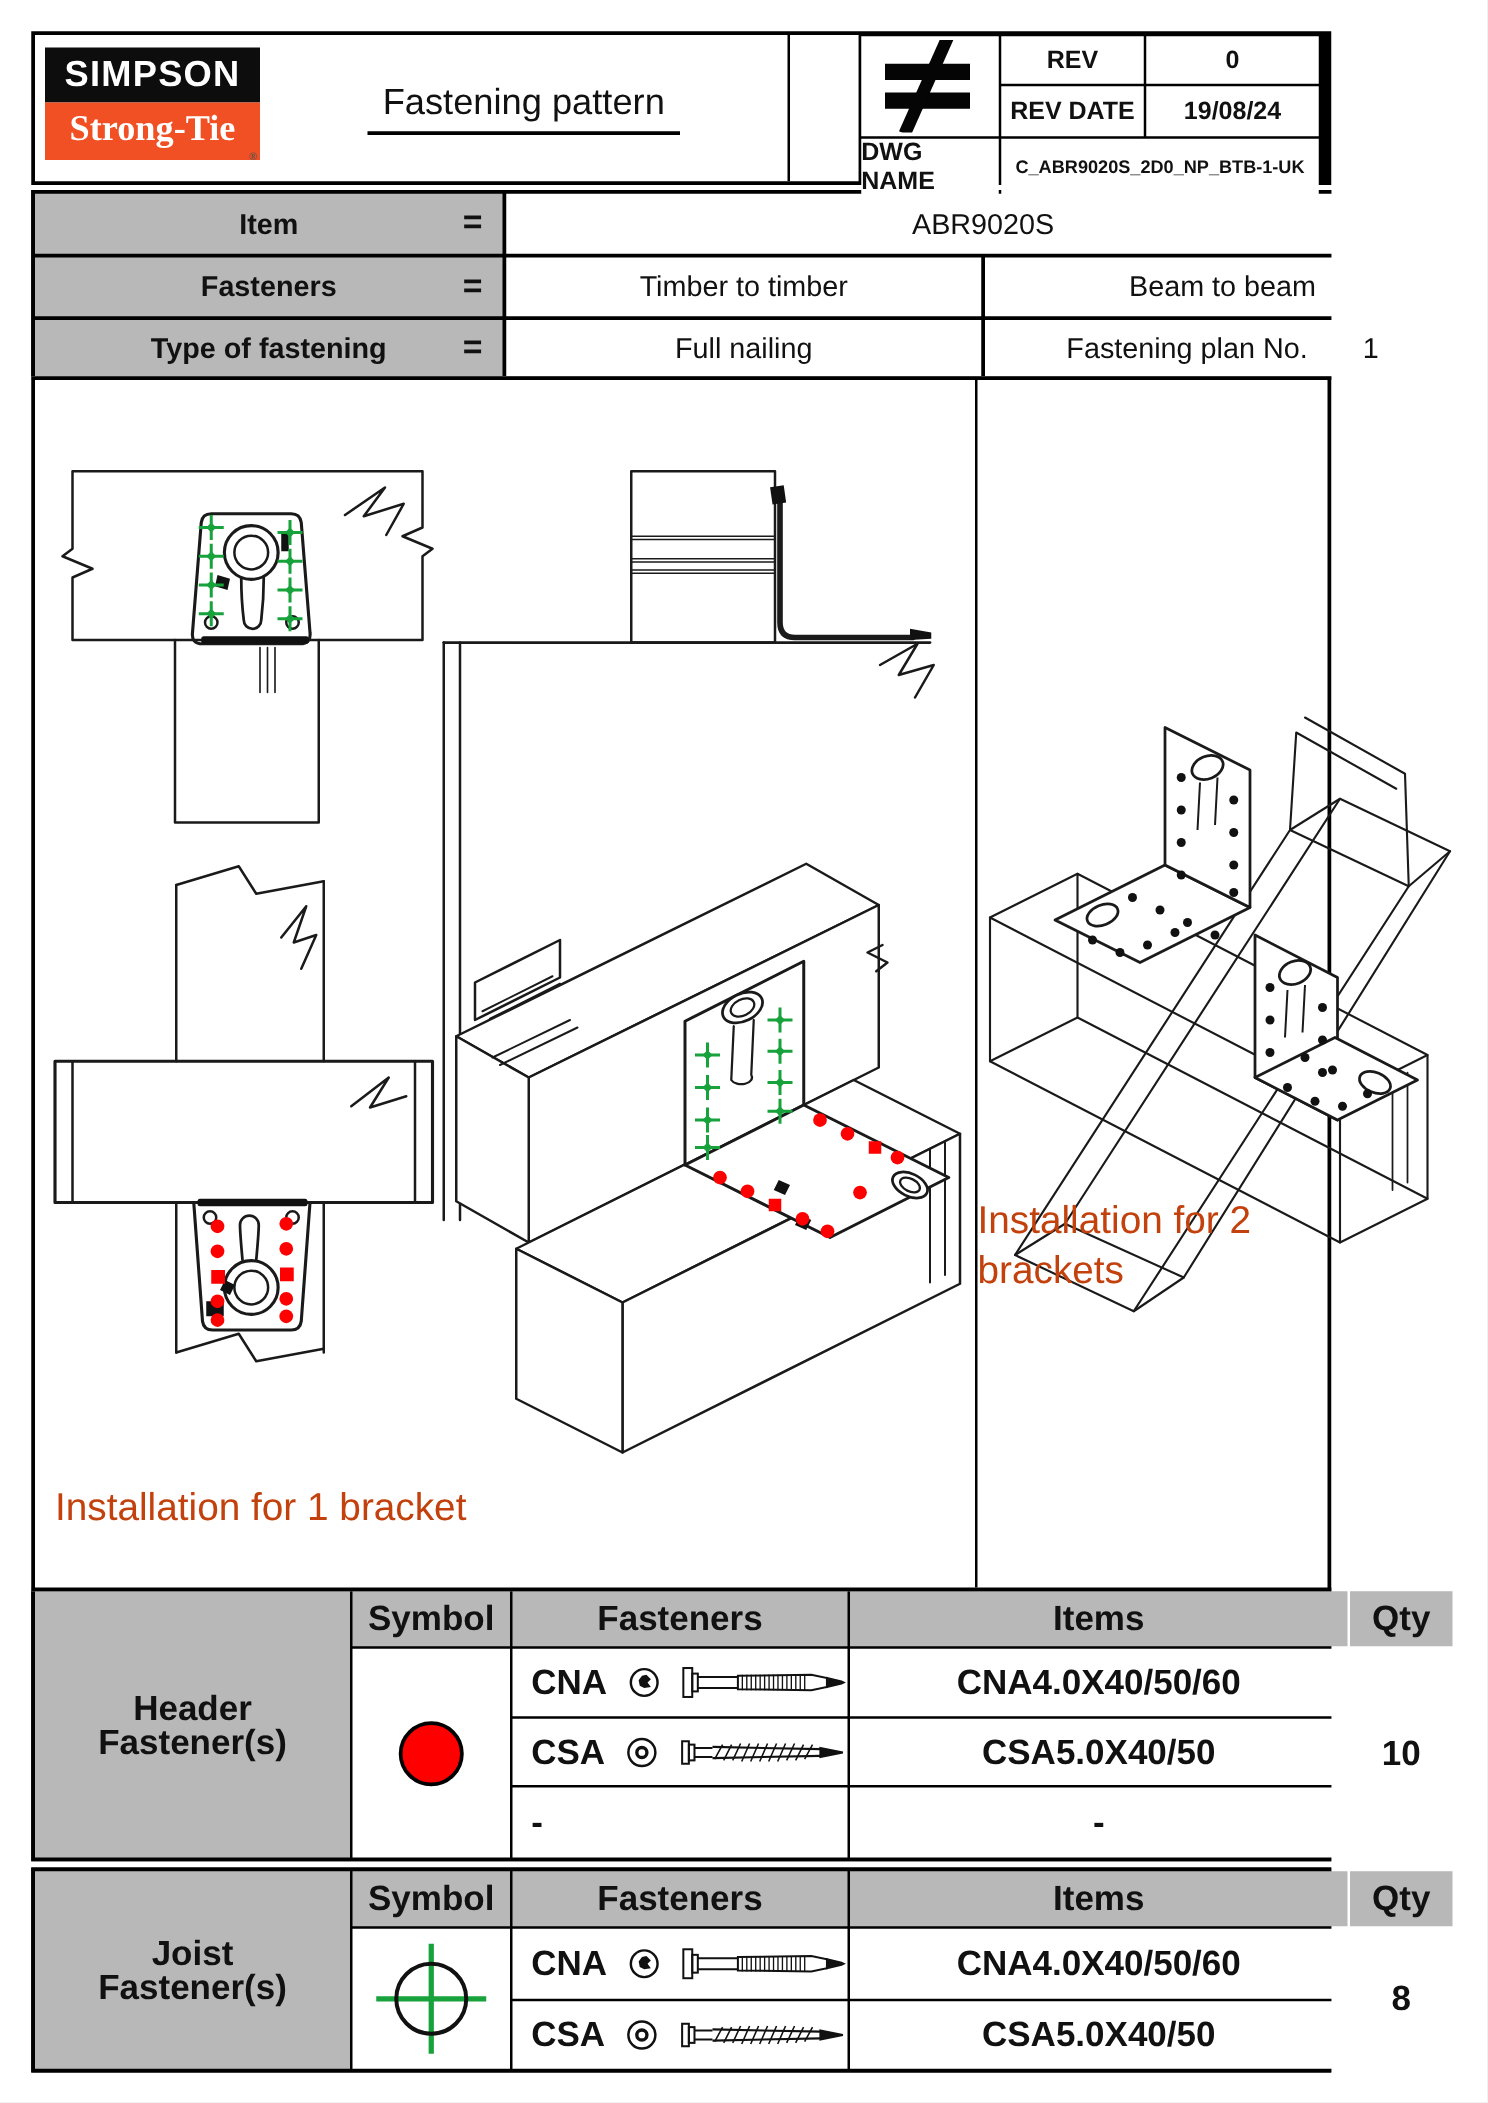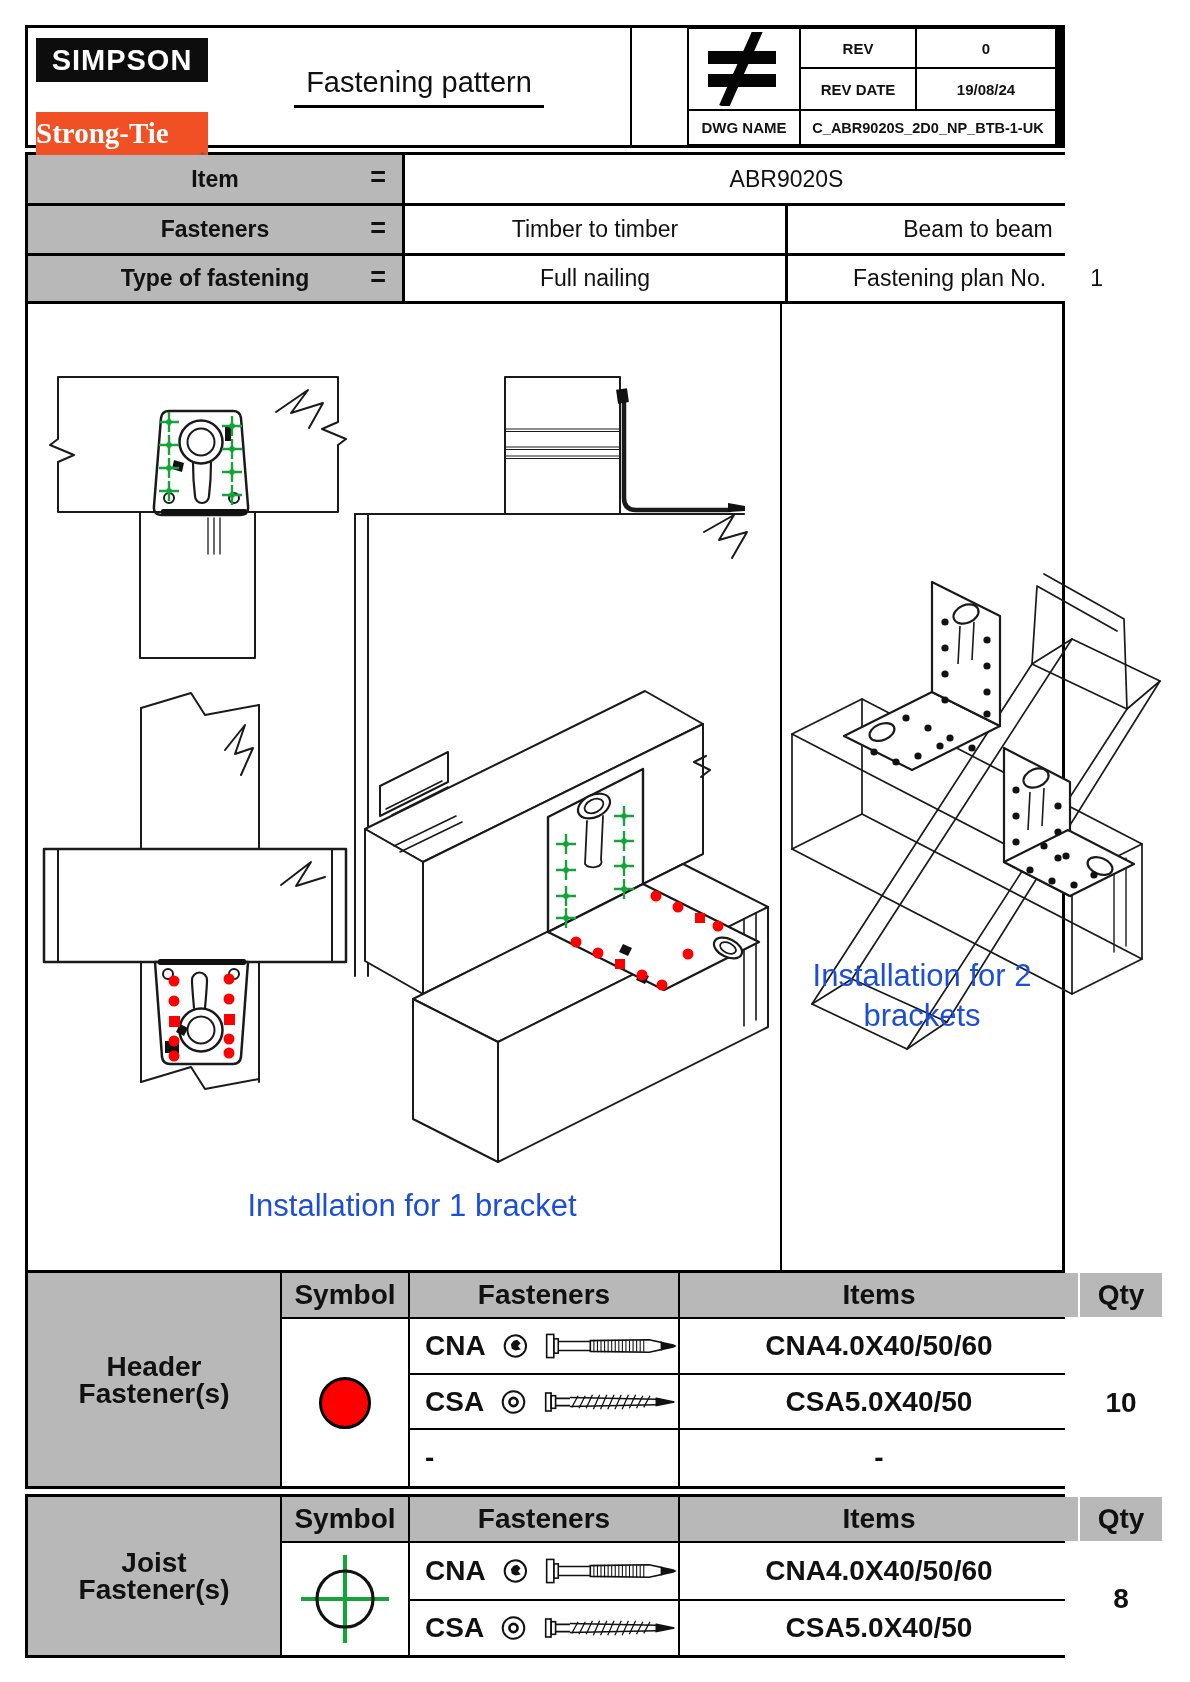--- a/index.html
+++ b/index.html
@@ -2,44 +2,44 @@
 <html><head>
 <meta charset="utf-8">
 <style>
   html,body{margin:0;padding:0;background:#e8e8e8;}
   .sheet{position:relative;width:1190px;height:1682px;background:#fff;font-family:"Liberation Sans",sans-serif;color:#111;overflow:hidden;}
   .content{position:absolute;left:25px;top:25px;width:1040px;}
   
   .header-band{height:117px;border:3px solid #000;display:flex;align-items:stretch;position:relative;}
   .logo{margin:10px 0 0 8px;width:172px;}
   .logo-top{background:#0d0d0d;color:#fff;font-weight:bold;font-size:29px;letter-spacing:1px;text-align:center;padding:6px 0 5px;}
-  .logo-bot{background:#f05023;color:#fff;font-family:"Liberation Serif",serif;font-weight:bold;font-size:29px;text-align:left;padding:5px 0 8px;position:relative;margin-top:30px;}
+  .logo-bot{background:#f05023;color:#fff;font-family:"Liberation Serif",serif;font-weight:bold;font-size:29px;text-align:center;padding:5px 12px 8px;position:relative;}
   .logo-reg{position:absolute;right:2px;bottom:-2px;font-size:9px;color:#555;}
   .title-wrap{flex:1;display:flex;align-items:center;justify-content:center;}
   .doc-title{font-size:29px;border-bottom:3px solid #000;padding:0 12px 6px;}
   .rev-wrap{width:430px;border-left:2px solid #000;position:relative;}
   .rev-grid{position:absolute;right:-1px;top:-1px;bottom:-1px;width:372px;display:grid;grid-template-columns:110px 114px 138px;grid-template-rows:38px 40px 1fr;gap:2px;background:#000;border:2px solid #000;}
-  .rev-grid .cell{font-size:15px;font-weight:bold;}
+  .rev-grid .cell{font-size:20px;font-weight:bold;}
   .rev-grid .val{font-weight:bold;}
   .dwg-val{font-size:14.5px !important;}
   .neq-cell{display:flex;align-items:center;justify-content:center;}
   
   .cell{background:#fff;display:flex;align-items:center;justify-content:center;}
   .gray{background:#b8b8b8;}
   
   .spec{margin-top:4px;border:3px solid #000;background:#000;display:grid;grid-template-columns:374px 380px 380px;grid-template-rows:48px 47px 45px;gap:3px;}
   .spec .label{font-weight:bold;font-size:23px;position:relative;text-align:right;}
   .spec .eq{position:absolute;right:16px;top:50%;transform:translateY(-54%);font-weight:900;font-size:27px;}
   .spec .val{font-size:23px;}
   .plan-no{display:flex;align-items:center;justify-content:center;gap:44px;}
   
   .draw{margin-top:-3px;height:966px;border:3px solid #000;display:flex;position:relative;background:#fff;}
   .panel-left{width:752px;border-right:2px solid #000;position:relative;}
   .panel-right{flex:1;position:relative;}
-  .caption{position:absolute;left:0;right:0;text-align:center;font-size:31px;color:#1d4ed8;}
+  .caption{position:absolute;left:0;right:0;font-size:31px;color:#c2410c;}
   .cap1{top:884px;margin-left:16px;}
   .cap2{top:652px;line-height:40px;}
   svg.draw-svg{position:absolute;left:0;top:0;}
   
   .ftable{border:3px solid #000;background:#000;display:grid;grid-template-columns:252px 126px 268px 398px 82px;gap:2px;}
   .ft1{margin-top:-3px;grid-template-rows:44px 54px 53px 56px;}
   .ft2{margin-top:5px;grid-template-rows:44px 56px 54px;}
   .ftable .cell{font-weight:bold;font-size:28px;}
   .flabel{flex-direction:column;line-height:27px;}
   .fcell{justify-content:flex-start;padding-left:15px;gap:16px;}

